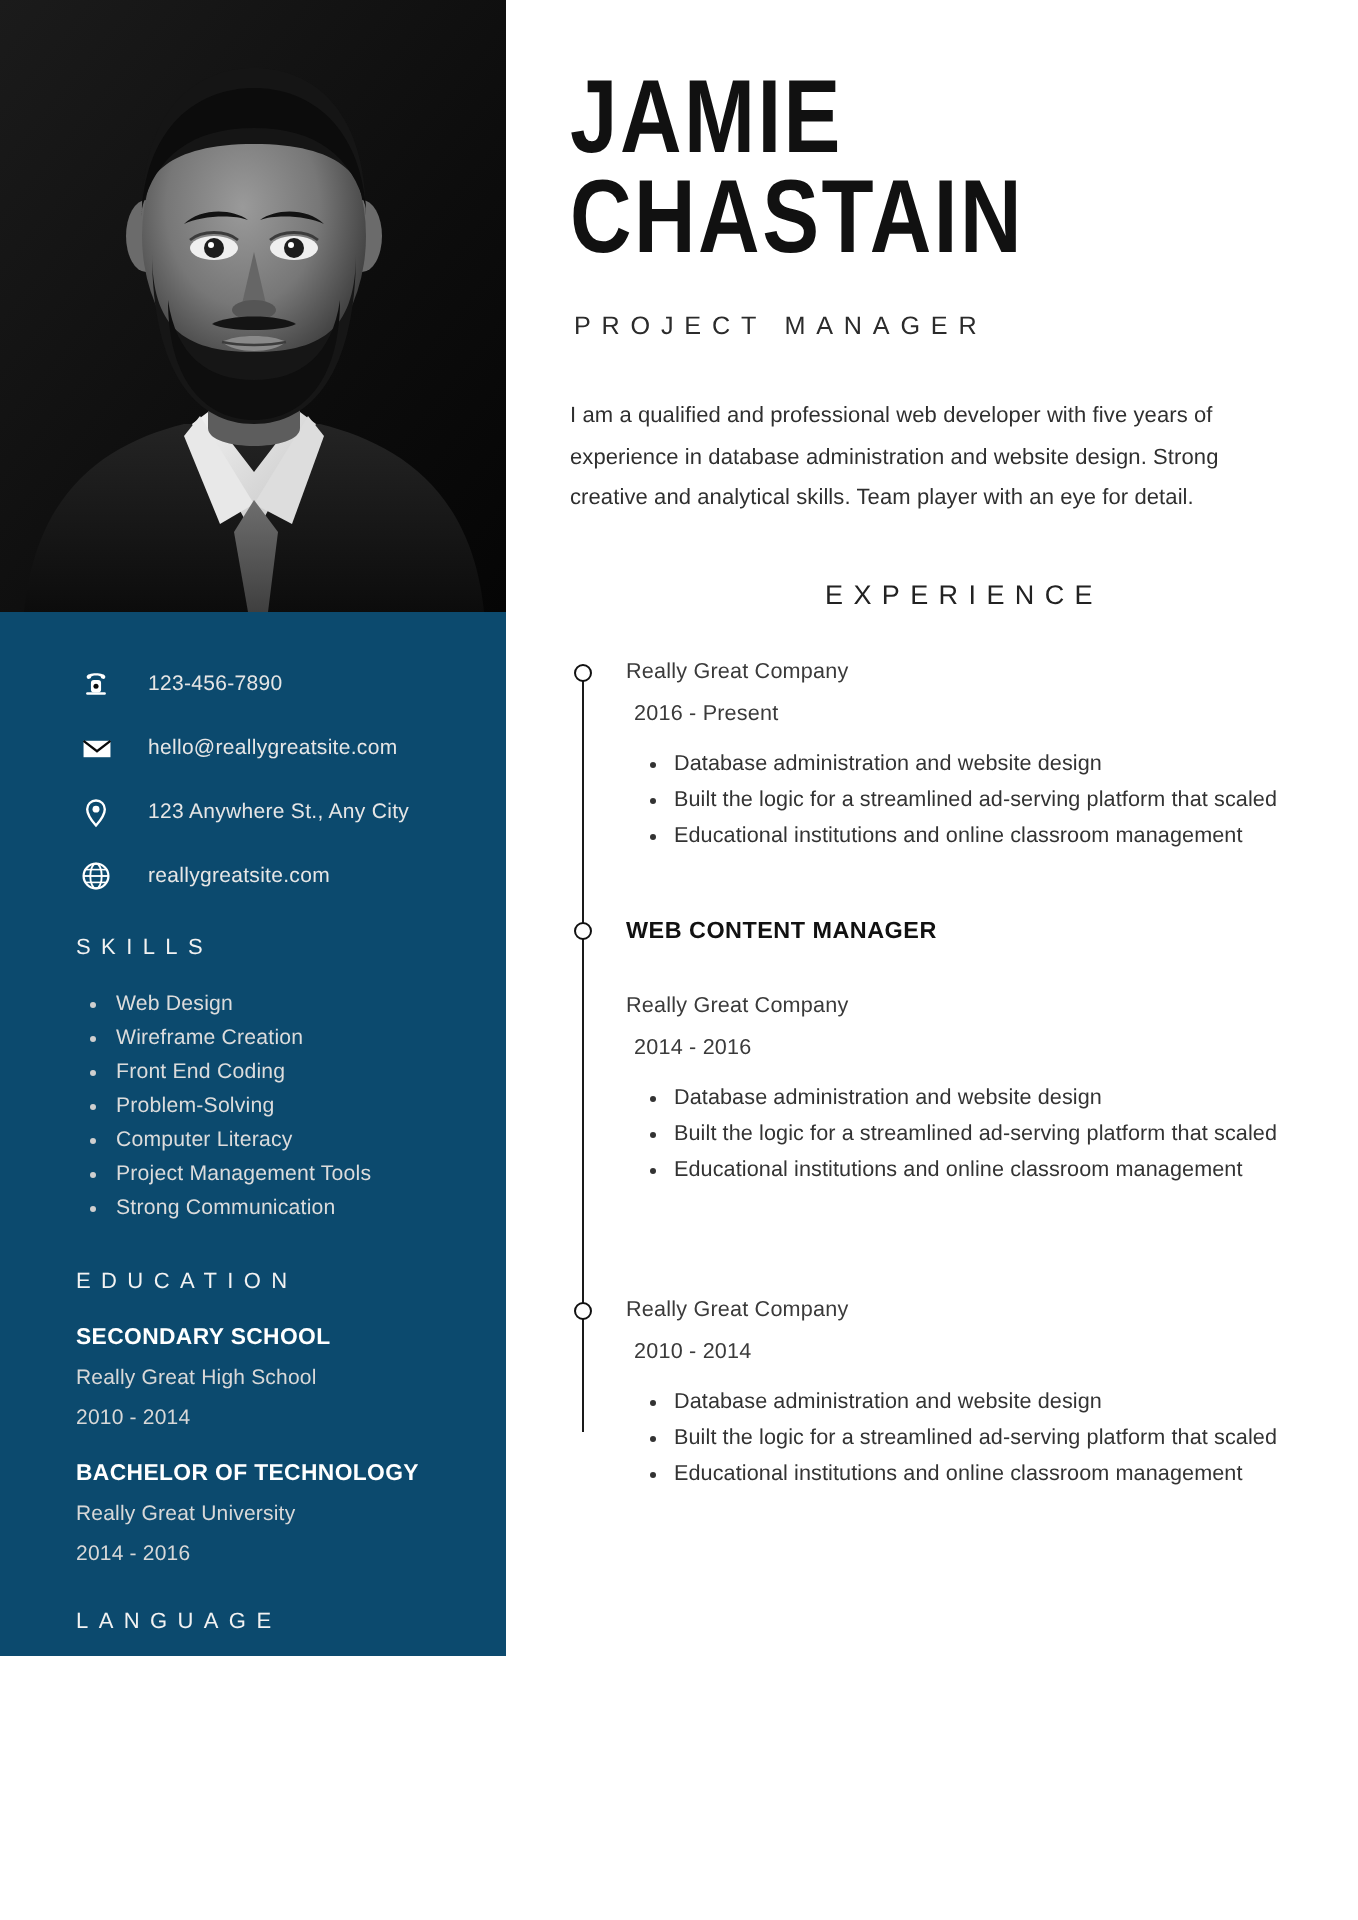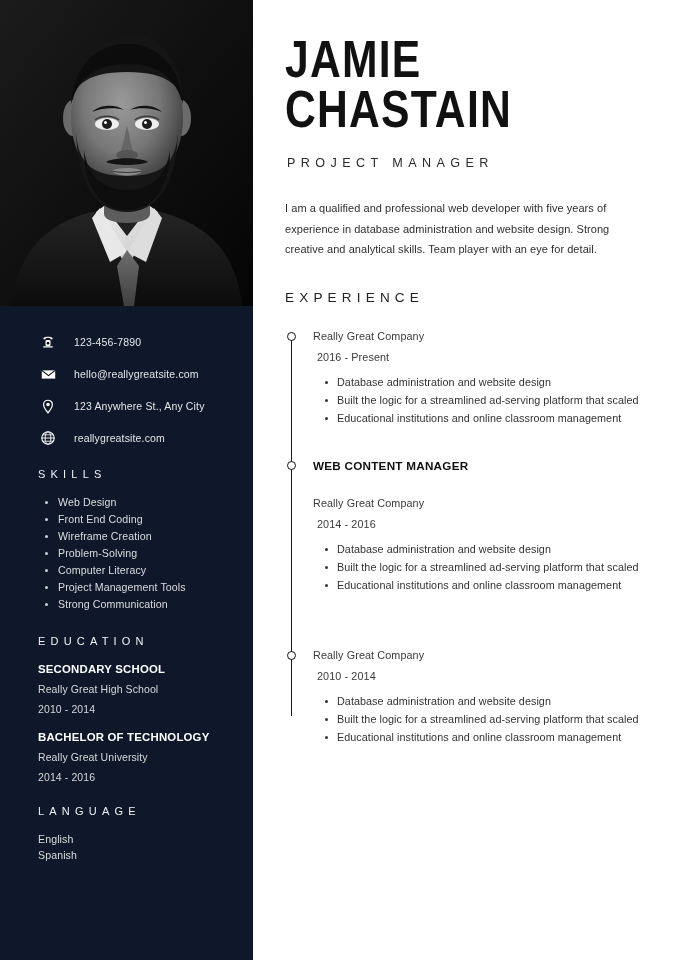--- a/index.html
+++ b/index.html
@@ -18,22 +18,22 @@
     background: #ffffff;
     overflow: hidden;
   }
 
   
   .sidebar {
     position: absolute;
     left: 0;
     top: 0;
     width: 253px;
-    height: 960px;
-    background: #0f172a;
+    height: 828px;
+    background: #0c4a6e;
     overflow: hidden;
   }
   .photo {
     position: absolute;
     left: 0;
     top: 0;
     width: 253px;
     height: 306px;
     overflow: hidden;
     background: #111111;
@@ -185,20 +185,21 @@
     letter-spacing: 0.05px;
   }
 
   .exp-head {
     color: #222222;
     font-size: 13.5px;
     letter-spacing: 5.2px;
     font-weight: 400;
     margin: 30px 0 0 32px;
     text-transform: uppercase;
+    text-align: center;
   }
 
   
   .timeline {
     position: relative;
     margin: 22px 0 0 0;
     padding: 0 18px 0 60px;
   }
   .timeline-rail {
     position: absolute;
@@ -388,22 +389,22 @@
               <line x1="4.3" y1="16.8" x2="19.7" y2="16.8" stroke="#ffffff" stroke-width="1.2"></line>
             </svg>
           </span>
           <span class="contact-text">reallygreatsite.com</span>
         </li>
       </ul>
 
       <h2 class="side-head skills">SKILLS</h2>
       <ul class="skill-list">
         <li class="skill-item">Web Design</li>
+        <li class="skill-item">Wireframe Creation</li>
         <li class="skill-item">Front End Coding</li>
-        <li class="skill-item">Wireframe Creation</li>
         <li class="skill-item">Problem-Solving</li>
         <li class="skill-item">Computer Literacy</li>
         <li class="skill-item">Project Management Tools</li>
         <li class="skill-item">Strong Communication</li>
       </ul>
 
       <h2 class="side-head edu">EDUCATION</h2>
       <div class="edu-block">
         <div>
           <div class="edu-title">SECONDARY SCHOOL</div>

